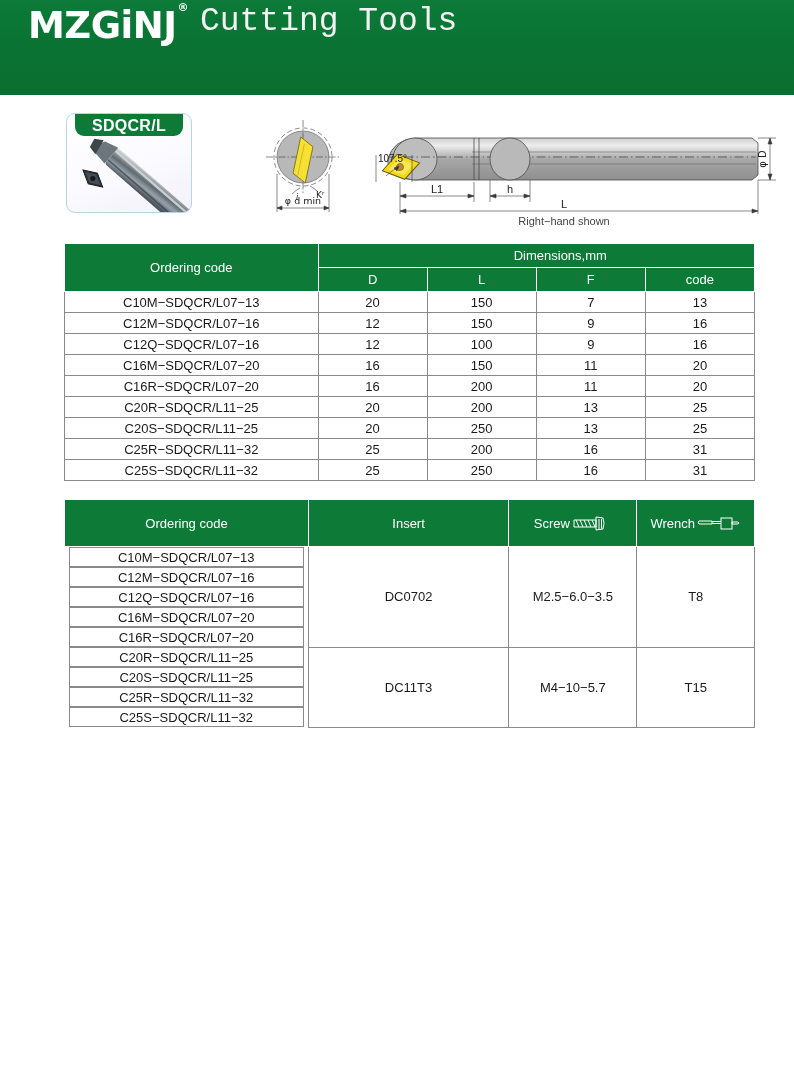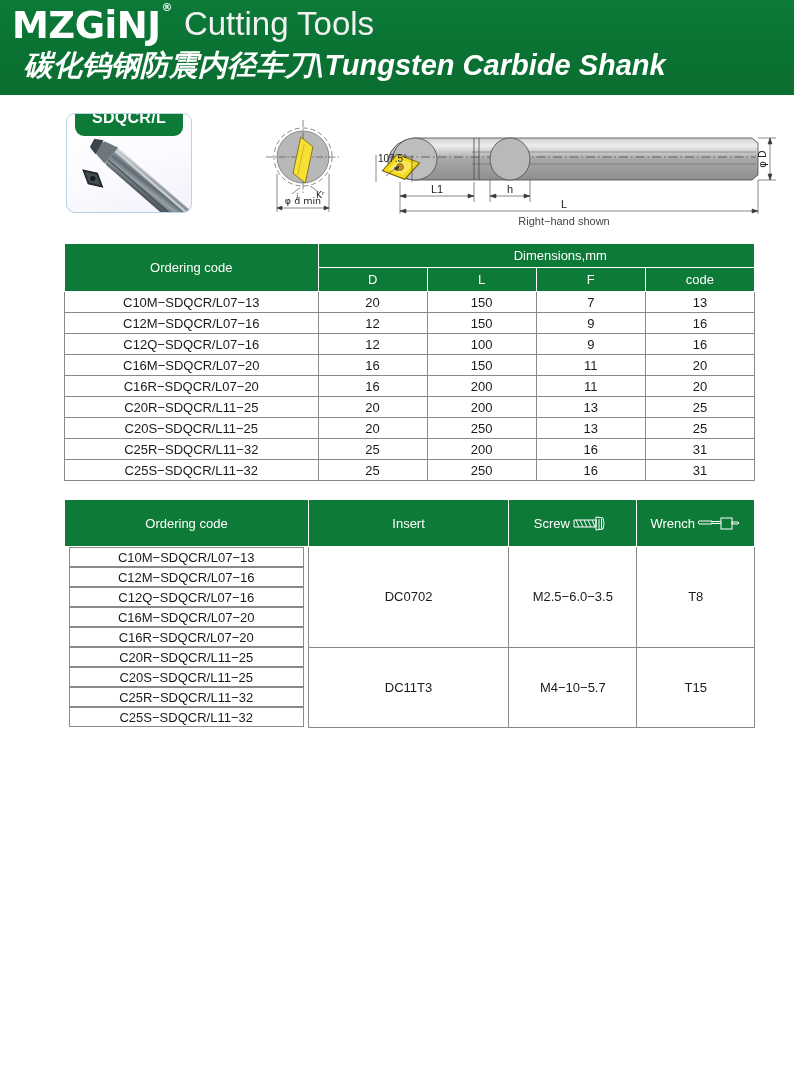--- a/index.html
+++ b/index.html
@@ -12,36 +12,36 @@
     overflow:hidden;
   }
 
   
   .header {
     position:absolute; left:0; top:0; width:794px; height:95px;
     background:linear-gradient(180deg,#0c7a38 0%,#0a7233 55%,#0b6e31 100%);
     overflow:hidden;
   }
   .header-row1 {
-    position:absolute; left:12px; top:2px;
-    display:flex; align-items:center;
+    position:absolute; left:28px; top:2px;
+    display:flex; align-items:flex-start;
   }
   .brand {
     font-size:37px; font-weight:bold; color:#ffffff;
     letter-spacing:-0.5px; line-height:40px;
     font-family:"DejaVu Sans", sans-serif;
   }
   .brand-reg {
     font-size:11px; color:#ffffff; vertical-align:super;
     position:relative; top:-14px; left:1px;
   }
   .brand-sub {
     font-size:33px; color:#f2f2f2; line-height:40px;
     margin-left:13px; font-weight:normal;
-    font-family:Liberation Sans, sans-serif;
+    font-family:Liberation Mono, monospace;
   }
   .header-row2 {
     position:absolute; left:24px; top:48px;
     font-size:29px; font-style:italic; font-weight:bold;
     color:#ffffff; white-space:nowrap; line-height:34px;
   }
   .header-row2 .cn { font-family:"DejaVu Sans", sans-serif; letter-spacing:0px;}
   .header-row2 .en { font-family:"Liberation Sans", sans-serif; }
 
   
@@ -49,21 +49,21 @@
     position:absolute; left:66px; top:113px; width:124px; height:98px;
     border:1px solid #bcd3e6; border-radius:9px;
     background:linear-gradient(160deg,#ffffff 0%,#fbfaff 55%,#f3f1fa 100%);
     overflow:hidden;
   }
   .photo-badge {
     position:absolute; left:8px; top:-9px; width:108px; height:31px;
     background:#0d7a38; border-radius:9px;
     color:#fff; font-size:16px; font-weight:bold;
     display:flex; align-items:flex-end; justify-content:center;
-    padding-bottom:9px; box-sizing:border-box;
+    padding-bottom:1px; box-sizing:border-box;
     letter-spacing:0.3px;
   }
   .bar-photo { position:absolute; left:0; top:0; width:124px; height:98px; }
 
   
   .xsec { position:absolute; left:248px; top:112px; width:110px; height:110px; }
   .sideview { position:absolute; left:352px; top:110px; width:430px; height:118px; }
 
   
   .tbl {
@@ -108,23 +108,20 @@
   .hdr-stack { display:flex; align-items:center; justify-content:center; }
   .hdr-icon { margin-top:1px; line-height:0; }
 </style>
 </head>
 <body>
 
 <div class="header">
   <div class="header-row1">
     <span class="brand"><span>MZGiNJ</span><span class="brand-reg">®</span></span>
     <span class="brand-sub">Cutting Tools</span>
-  </div>
-  <div class="header-row2">
-    <span class="cn">碳化钨钢防震内径车刀\</span><span class="en">Tungsten Carbide Shank</span>
   </div>
 </div>
 
 <div class="photo-box">
   <svg class="bar-photo" viewBox="0 0 124 98">
     <defs>
       <linearGradient id="shank" x1="0" y1="0" x2="0.25" y2="1">
         <stop offset="0%" stop-color="#e9ecee"></stop>
         <stop offset="22%" stop-color="#9aa2a8"></stop>
         <stop offset="45%" stop-color="#5f6a72"></stop>

